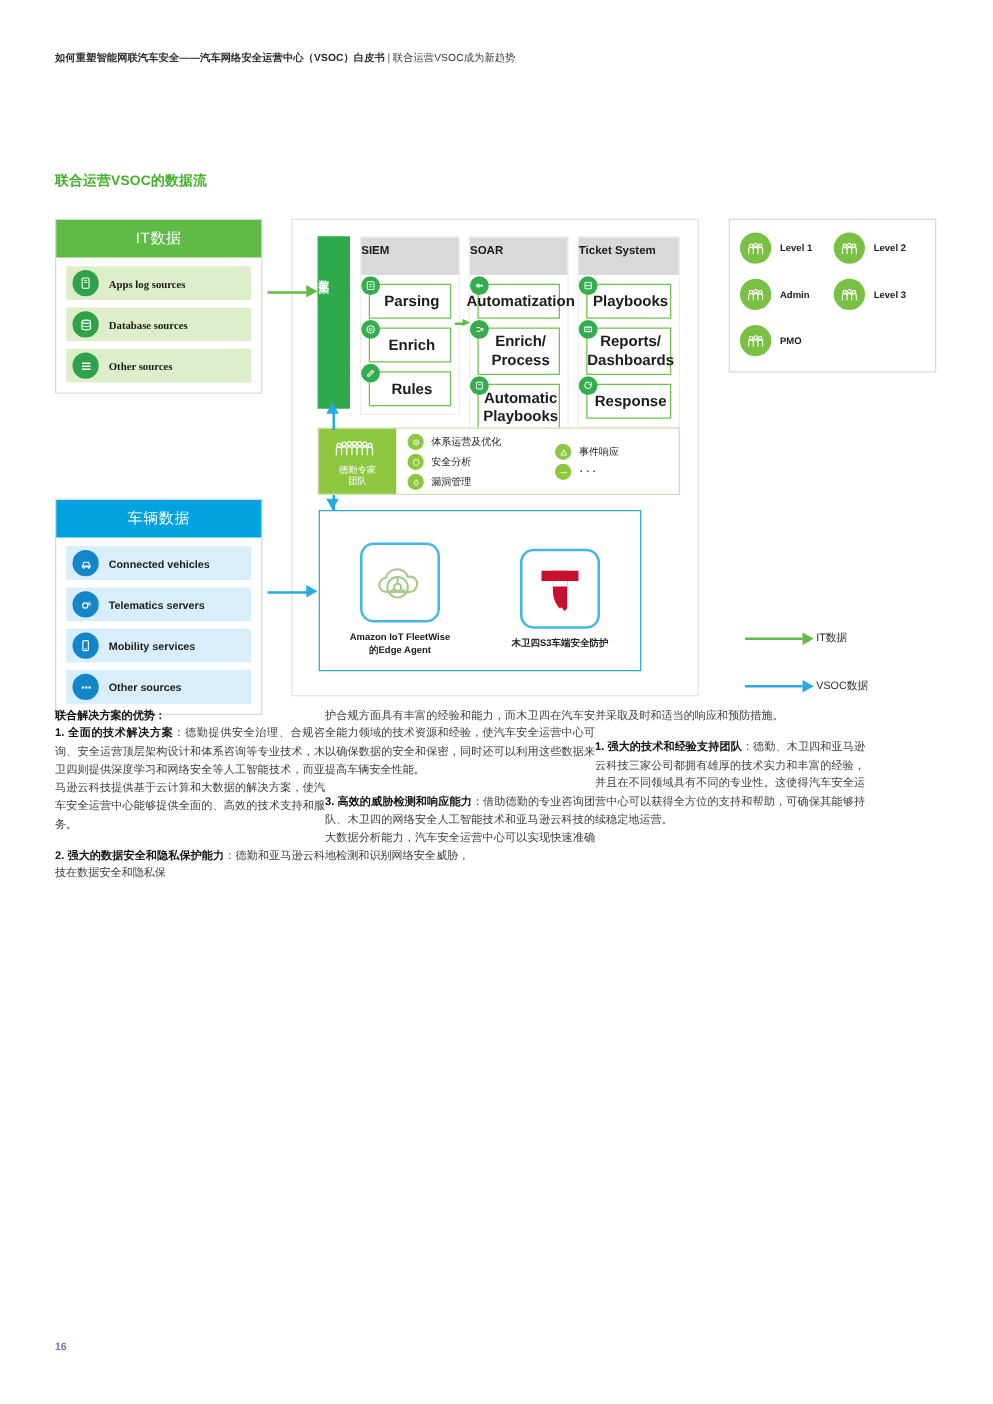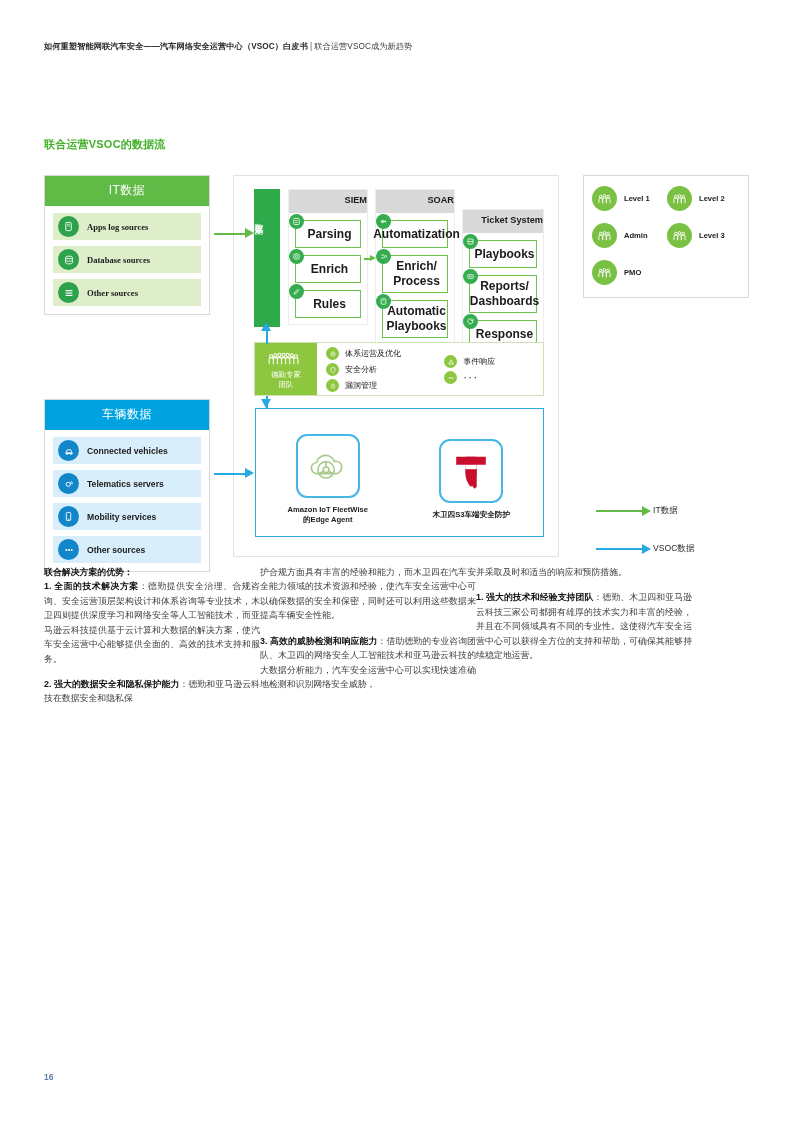--- a/index.html
+++ b/index.html
@@ -105,26 +105,26 @@
     font-size: 9px; letter-spacing: 1px;
     text-align: center;
     padding-top: 27px;
     line-height: 1;
   }
 
   
   .tcol { position: absolute; top: 19px; width: 78px; }
   #col-siem   { left: 288px; width: 80px; }
   #col-soar   { left: 375px; width: 80px; }
-  #col-ticket { left: 462px; width: 82px; margin-top: 20px; }
+  #col-ticket { left: 462px; width: 82px; }
   .tcol-box { border: 1px solid #ededed; background:#fff; padding: 0 0 6px; }
   .tcol-head {
-    background: #d9d9d9; text-align: right;
+    background: #d9d9d9; text-align: left;
     font-size: 9.2px; font-weight: bold; color: #1b1b1b;
-    padding: 5px 0 8px;
+    padding: 5px 0 15px;
   }
   .titem-wrap { position: relative; margin: 7px 6px 0 6px; }
   .titem {
     border: 1px solid #6cc24a;
     min-height: 28px;
     display: flex; align-items: center; justify-content: center;
     text-align: center;
     font-size: 12px; font-weight: bold; color: #1b1b1b;
     line-height: 1.25;
     padding: 3px 3px 3px 6px;
@@ -157,21 +157,21 @@
     width: 13px; height: 13px; border-radius: 50%;
     background: #8dc63f; margin-right: 6px; flex: 0 0 13px;
     display:flex; align-items:center; justify-content:center;
   }
   .elabel { font-size: 8px; color: #1b1b1b; }
   .elabel.dots { font-size: 11px; letter-spacing: 1.5px; line-height: .7; }
 
   
   #logos {
     position: absolute; left: 255px; top: 238px;
-    width: 289px; height: 129px;
+    width: 258px; height: 129px;
     border: 1px solid #2eaadc; background: #fff;
     display: flex; align-items: center; justify-content: space-around;
     padding-top: 14px;
   }
   .logo-cell { text-align: center; width: 128px; }
   .logo-card {
     width: 64px; height: 64px; margin: 0 auto 7px;
     border: 2.5px solid #45b6e5; border-radius: 11px;
     background: #fff; display: flex; align-items: center; justify-content: center;
   }

